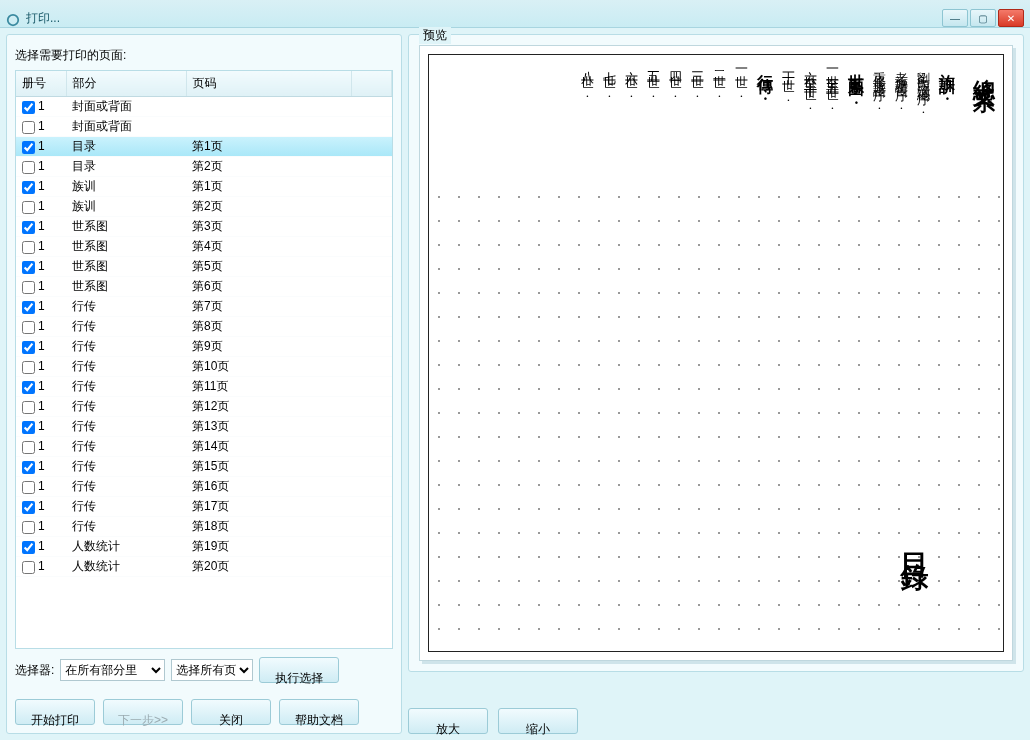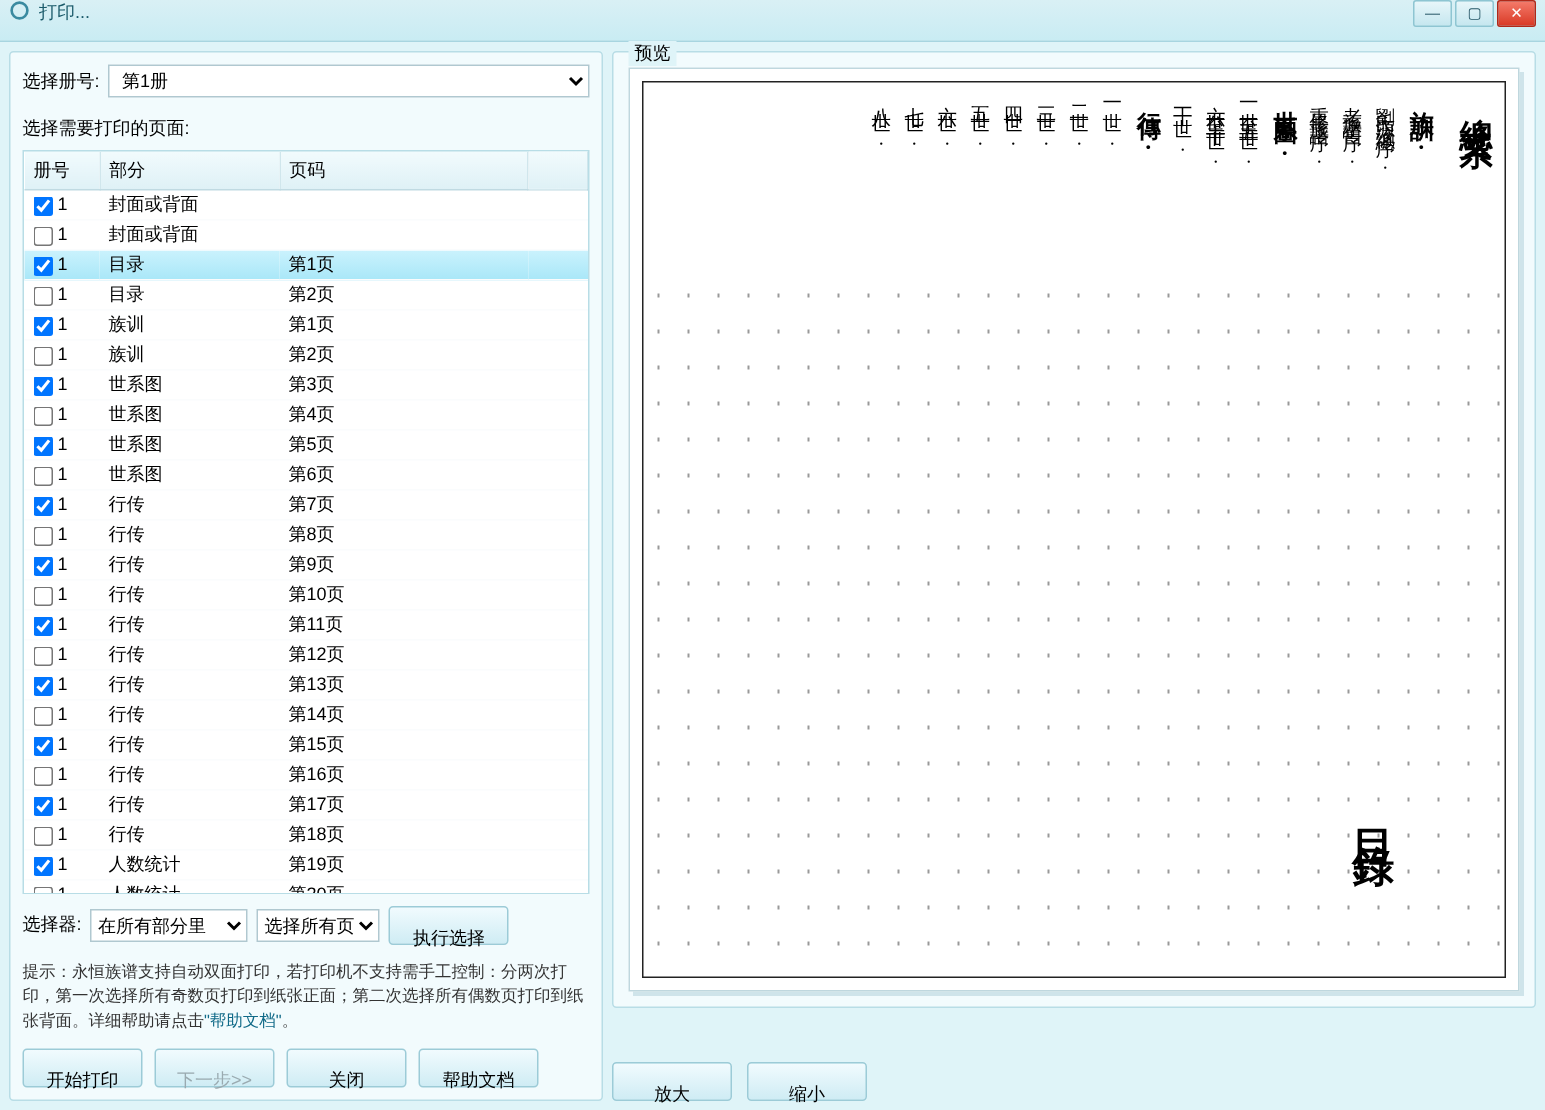--- a/index.html
+++ b/index.html
@@ -1,17 +1,17 @@
 <!DOCTYPE html>
 <html><head>
 <meta charset="utf-8">
 <style>
 * { box-sizing: border-box; margin: 0; padding: 0; }
 body { font-family: "Microsoft YaHei", SimSun, sans-serif; font-size: 12px; background: #dff4f8; width: 1030px; height: 740px; overflow: hidden; }
-.titlebar { height: 28px; background: linear-gradient(#d9f0f5,#c9ecf3); display: flex; align-items: flex-start; padding: 0 6px; border-bottom: 1px solid #a8d5e0; }
+.titlebar { height: 28px; background: linear-gradient(#d9f0f5,#c9ecf3); display: flex; align-items: flex-end; padding: 0 6px; border-bottom: 1px solid #a8d5e0; }
 .titlebar .icon { width: 14px; height: 14px; margin-right: 6px; }
 .titlebar .title { color: #1a5a6a; font-size: 12px; }
 .titlebar .spacer { flex: 1; }
 .wbtn { width: 26px; height: 18px; margin-left: 2px; background: linear-gradient(#e8f6fa,#c5e7ef); border: 1px solid #8ec5d2; border-radius: 2px; display: flex; align-items: center; justify-content: center; font-size: 10px; color: #2a5a6a; }
 .wbtn.close { background: linear-gradient(#f47a6a,#d93a26); border-color: #b02818; color: #fff; }
 .main { display: flex; height: 712px; padding: 6px; gap: 6px; }
 .leftpanel { width: 396px; background: #f2fbfd; border: 1px solid #b8dde6; border-radius: 3px; padding: 8px; display: flex; flex-direction: column; }
 .row { display: flex; align-items: center; margin-bottom: 8px; gap: 6px; }
 .row label { font-size: 12px; }
 select.vol { flex: 1; height: 22px; border: 1px solid #b0c8d0; background: #fff; padding: 0 4px; font-size: 12px; }
@@ -55,26 +55,20 @@
   </span>
   <span class="title">打印...</span>
   <span class="spacer"></span>
   <div class="wbtn">—</div>
   <div class="wbtn">▢</div>
   <div class="wbtn close">✕</div>
 </div>
 
 <div class="main">
   <div class="leftpanel">
-    <div class="row">
-      <label>选择册号:</label>
-      <select class="vol">
-        <option>第1册</option>
-      </select>
-    </div>
     <div class="pagelabel">选择需要打印的页面:</div>
 
     <div class="tablewrap">
       <table>
         <thead>
           <tr>
             <th class="col-check">册号</th>
             <th class="col-section">部分</th>
             <th>页码</th>
             <th style="width:40px"></th>
@@ -229,23 +223,20 @@
       </table>
     </div>
 
     <div class="selectorrow">
       <label>选择器:</label>
       <select style="width:105px"><option>在所有部分里</option></select>
       <select style="width:82px"><option>选择所有页</option></select>
       <button class="btn">执行选择</button>
     </div>
 
-    <div class="hint">
-      <span>提示：永恒族谱支持自动双面打印，若打印机不支持需手工控制：分两次打印，第一次选择所有奇数页打印到纸张正面；第二次选择所有偶数页打印到纸张背面。详细帮助请点击</span><a href="#">"帮助文档"</a><span>。</span>
-    </div>
 
     <div class="btnrow">
       <button class="btn">开始打印</button>
       <button class="btn" disabled="">下一步&gt;&gt;</button>
       <button class="btn">关闭</button>
       <button class="btn">帮助文档</button>
     </div>
   </div>
 
   <div class="rightpanel">

